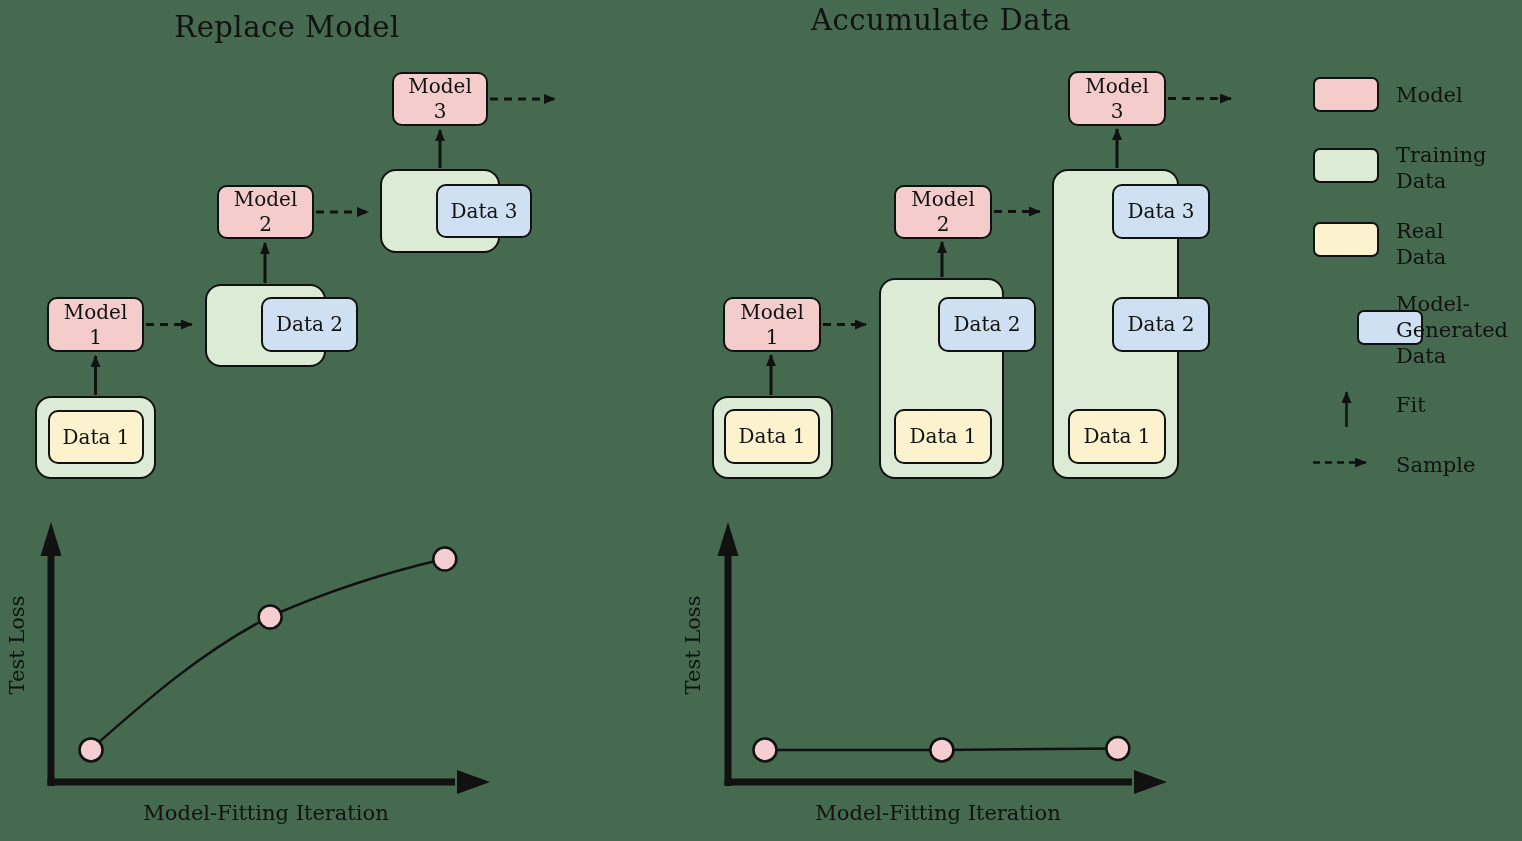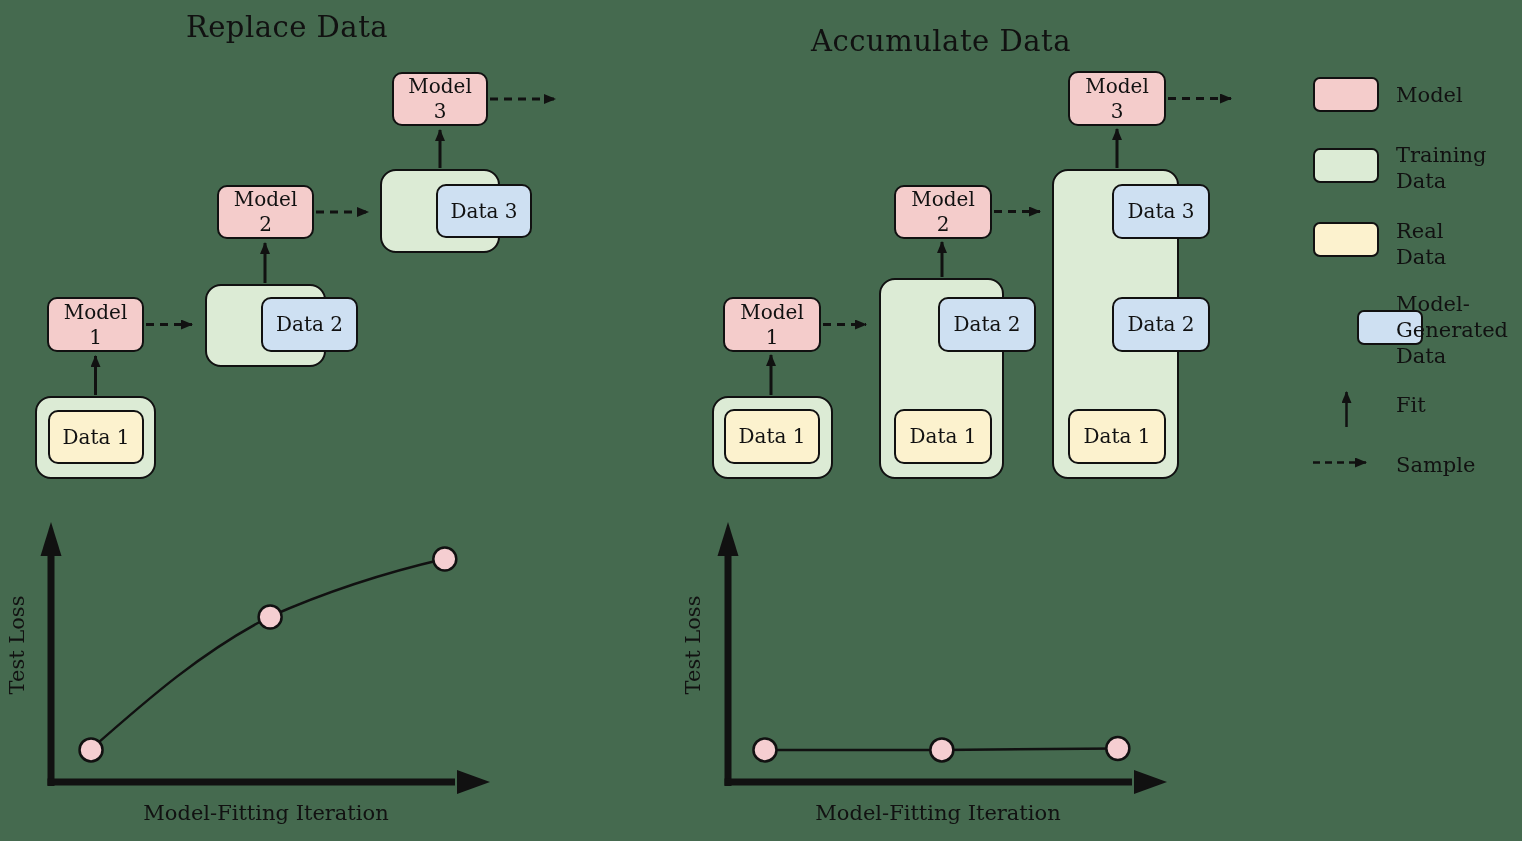--- a/index.html
+++ b/index.html
@@ -31,22 +31,22 @@
   .axis-label{font-size:21px; text-align:center;}
   .ylab{width:200px; transform:rotate(-90deg);}
   .swatch{width:66px; height:35px; border:2.5px solid #111; border-radius:7px;}
   .legend-label{font-size:21px; line-height:26px; white-space:pre-line;}
 </style>
 </head>
 <body>
 
 <div class="canvas">
 
-  <div class="abs title" style="left:137px; top:10px; width:300px;">Replace Data</div>
-  <div class="abs title" style="left:791px; top:24px; width:300px;text-align:center;">Accumulate Data</div>
+  <div class="abs title" style="left:137px; top:10px; width:300px;">Replace Model</div>
+  <div class="abs title" style="left:791px; top:3px; width:300px;text-align:center;">Accumulate Data</div>
 
   <div class="abs containerbox" style="left:35px; top:396px; width:121px; height:83px;"></div>
   <div class="abs box yellow" style="left:48px; top:410px; width:96px; height:54px;">Data 1</div>
 
   <div class="abs box model" style="left:47px; top:297px; width:97px; height:55px;">Model
 1</div>
 
   <div class="abs containerbox" style="left:205px; top:284px; width:121px; height:83px;"></div>
   <div class="abs box blue" style="left:217px; top:297px; width:97px; height:55px;">Data 2</div>
 

